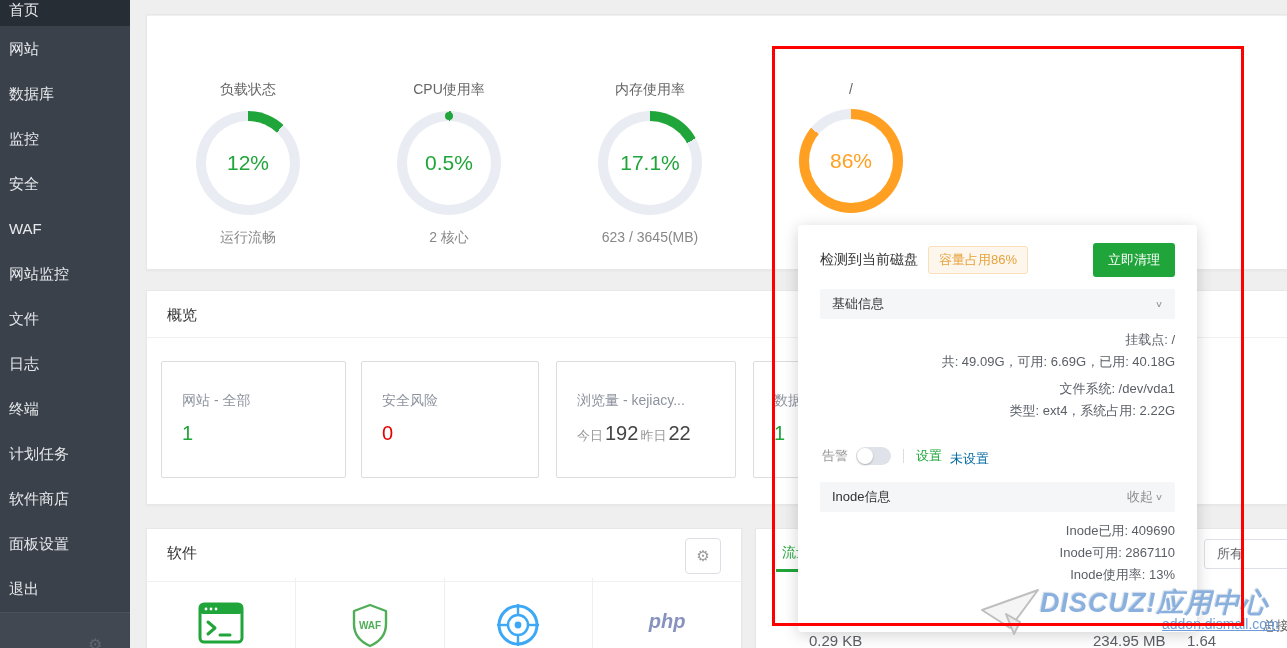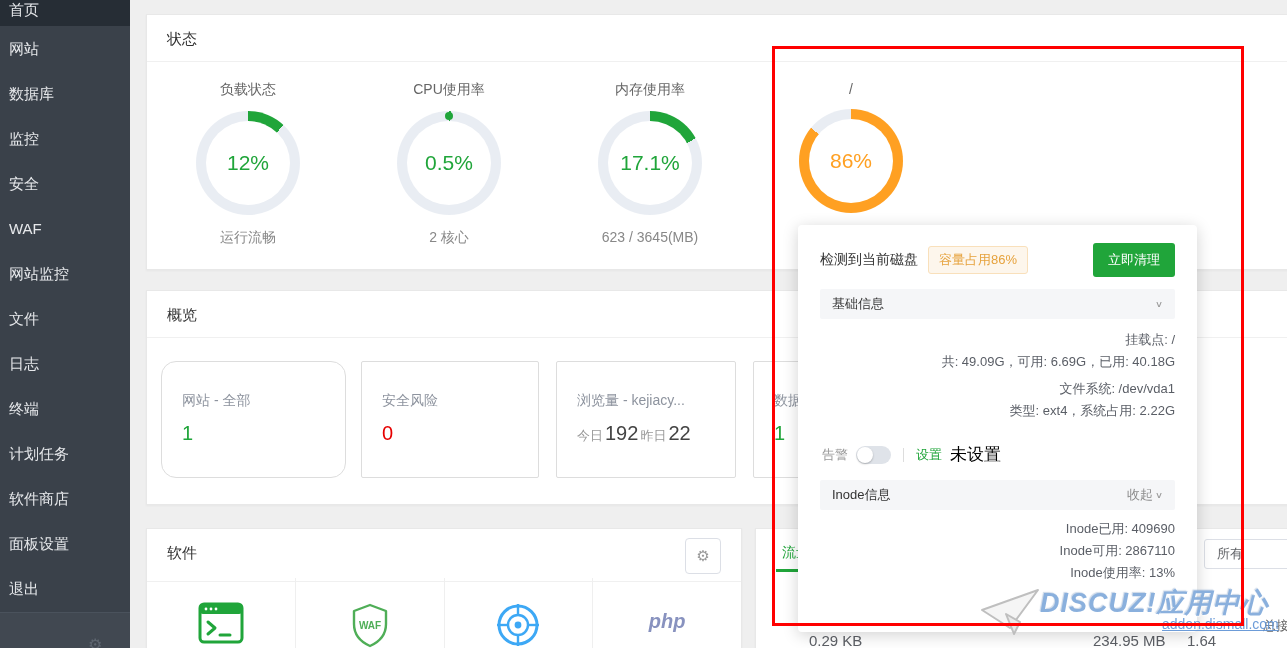--- a/index.html
+++ b/index.html
@@ -67,21 +67,21 @@
   .chev { color:#999; font-size:11px; transform:scaleY(.8); }
   .info-lines { margin-top:10px; padding-left:2px;text-align:right; }
   .info-line { font-size:13px; color:#5a5e66; height:22px; line-height:22px; white-space:nowrap; }
   .grp-gap { height:5px; }
   .alarm-row { margin-top:21px; display:flex; align-items:center; gap:8px; padding-left:2px; }
   .alarm-label { font-size:13px; color:#999; }
   .toggle { width:35px; height:18px; border-radius:9px; background:#dfe3e9; position:relative; cursor:pointer; }
   .toggle-knob { position:absolute; left:1px; top:1px; width:16px; height:16px; border-radius:50%; background:#fff; box-shadow:0 1px 2px rgba(0,0,0,.25); }
   .vline { width:1px; height:14px; background:#ddd; margin:0 4px; }
   .set-link { font-size:13px; color:#20a53a; cursor:pointer; }
-  .set-status { font-size:17px; color:#000000; }
+  .set-status { font-size:13px; color:#0369a1;margin-top:7px; }
 
   
   .red-rect { position:absolute; left:772px; top:46px; width:472px; height:580px; border:3px solid #ff0000; z-index:70; pointer-events:none; }
   .watermark { position:absolute; left:980px; top:583px; width:290px; height:58px; z-index:60; pointer-events:none; opacity:.9; }
   .wm-arrow { position:absolute; left:0; top:5px; }
   .wm-brand { position:absolute; left:60px; top:2px; font-size:27px; font-weight:bold; font-style:italic; color:#7ea8da; letter-spacing:1px; white-space:nowrap; text-shadow:1px 1px 1px rgba(255,255,255,.8), -1px -1px 1px rgba(90,130,180,.35); }
   .wm-domain { position:absolute; left:182px; top:33px; font-size:14px; color:#5e92d4; text-decoration:underline; white-space:nowrap; }
 </style>
 </head>
 <body>
@@ -100,21 +100,20 @@
   <div class="side-item">计划任务</div>
   <div class="side-item">软件商店</div>
   <div class="side-item">面板设置</div>
   <div class="side-item">退出</div>
   <div class="side-bottom">
     <span class="side-gear">⚙</span>
   </div>
 </aside>
 
 <section class="card" id="status-card">
-  <div class="card-title">状态</div>
   <div class="card-divider"></div>
 
   <div class="gauge" style="left:16px;">
     <span class="gauge-label">负载状态</span>
     <div class="ring-wrap">
         <div class="ring" style="background: conic-gradient(rgb(32, 165, 58) 12%, rgb(233, 237, 243) 0deg);"></div>
       <span class="gauge-value" style="color: rgb(32, 165, 58);">12%</span>
       </div>
     <span class="gauge-sub">运行流畅</span>
   </div>
@@ -146,21 +145,21 @@
       <span class="gauge-value" style="color: rgb(255, 160, 34);">86%</span>
       </div>
     <span class="gauge-sub"></span>
   </div>
 </section>
 
 <section class="card" id="overview-card">
   <div class="card-title">概览</div>
   <div class="card-divider"></div>
 
-  <div class="mini" style="left:14px;width:185px;border-radius:15px;">
+  <div class="mini" style="left:14px;width:185px;">
     <span class="mini-title">网站 - 全部</span>
     <span class="mini-value val-green">1</span>
   </div>
   <div class="mini" style="left:214px;width:178px;">
     <span class="mini-title">安全风险</span>
     <span class="mini-value val-red">0</span>
   </div>
   <div class="mini" style="left:409px;width:180px;">
     <span class="mini-title">浏览量 - kejiacy...</span>
     <span class="pv-row">

